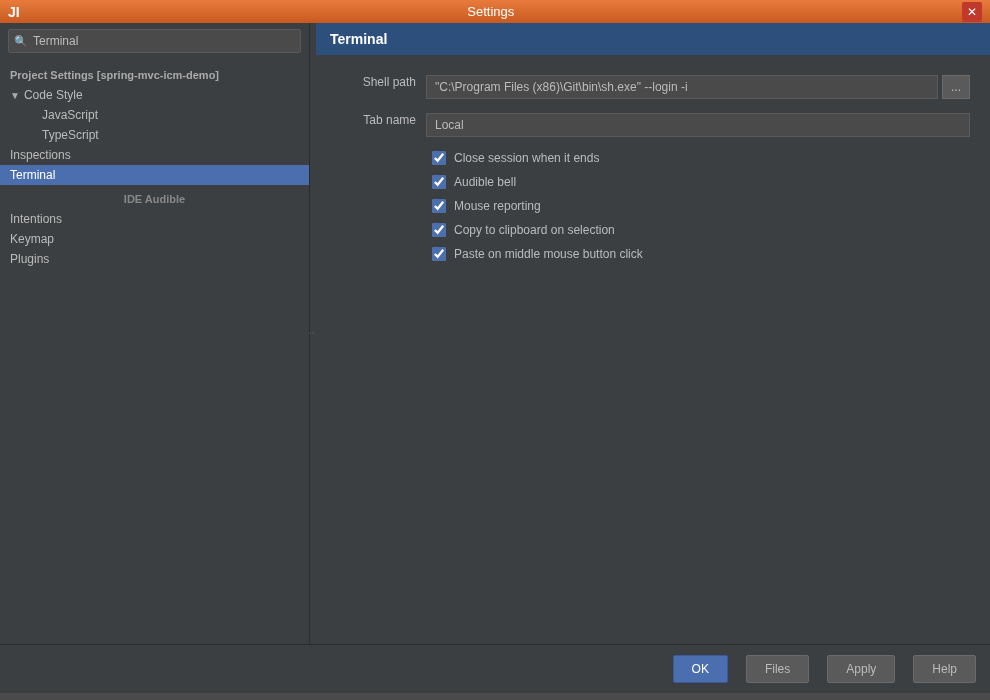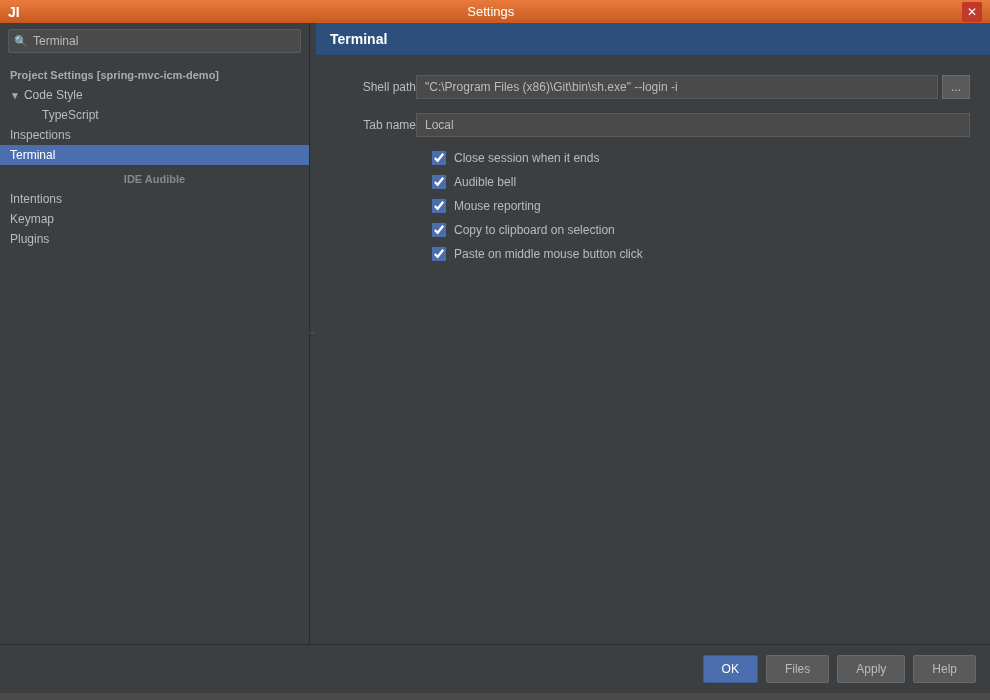--- a/index.html
+++ b/index.html
@@ -164,22 +164,22 @@
       color: #ffffff;
     }
 
     .panel-body {
       padding: 20px 20px;
       flex: 1;
     }
 
     .form-row {
       display: flex;
-      align-items: center;
       margin-bottom: 14px;
+      gap: 10px;
     }
 
     .form-label {
       width: 80px;
       color: #bbbbbb;
       font-size: 12px;
       text-align: right;
       flex-shrink: 0;
     }
 
@@ -245,21 +245,21 @@
       font-size: 10px;
       writing-mode: vertical-rl;
       letter-spacing: 2px;
     }
 
     
     .dialog-footer {
       padding: 10px 14px;
       display: flex;
       justify-content: flex-end;
-      gap: 8px;
+      gap: 18px;
       background: #3c3f41;
       border-top: 1px solid #2b2b2b;
     }
 
     .btn {
       padding: 6px 18px;
       font-size: 12px;
       cursor: pointer;
       border-radius: 2px;
       border: 1px solid transparent;
@@ -306,20 +306,23 @@
         <span class="search-icon-inner">🔍</span>
         <input type="text" value="Terminal" placeholder="Terminal" style="">
       </div>
 
       <div class="sidebar-tree">
         <div class="section-header">Project Settings [spring-mvc-icm-demo]</div>
 
         <div class="tree-item parent">
           <span class="toggle-arrow">▼</span>
           <span>Code Style</span>
+        </div>
+        <div class="tree-item child2">
+          <span>JavaScript</span>
         </div>
         <div class="tree-item child2">
           <span>TypeScript</span>
         </div>
         <div class="tree-item parent">
           <span>Inspections</span>
         </div>
         <div class="tree-item parent active">
           <span>Terminal</span>
         </div>

